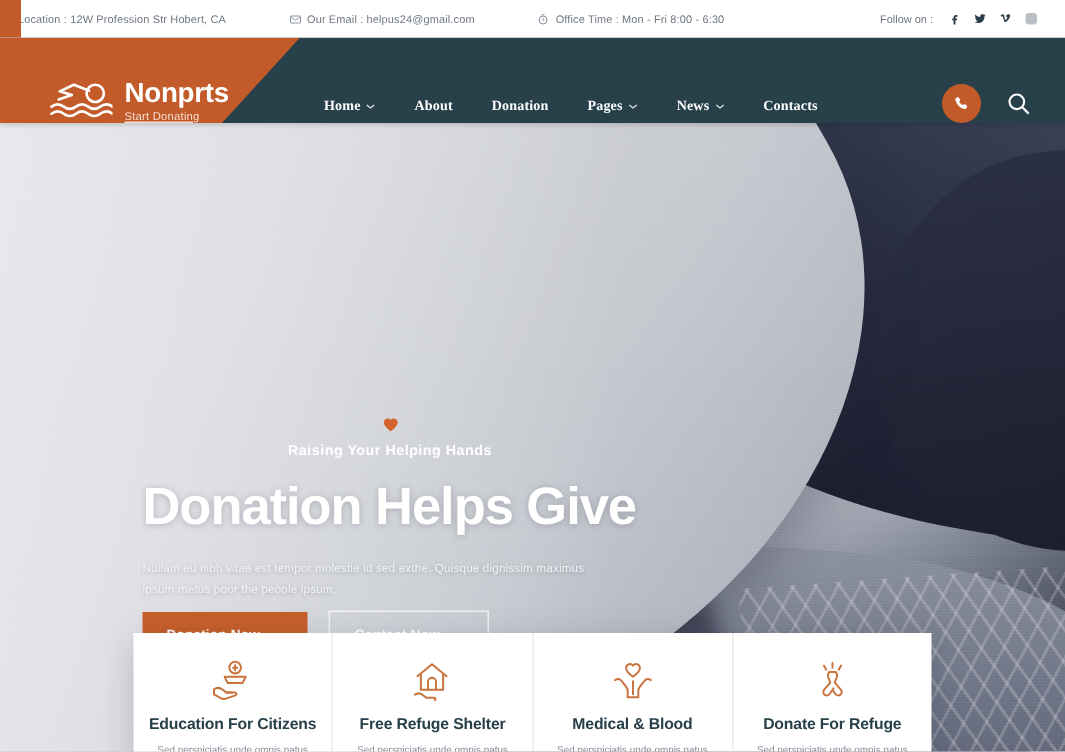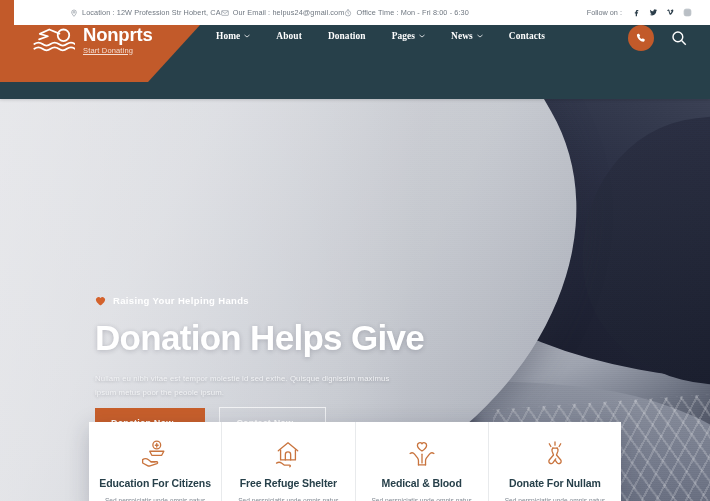--- a/index.html
+++ b/index.html
@@ -15,46 +15,46 @@
   .topbar {
     position:relative; height:25px; background:#ffffff;
     display:flex; align-items:center; z-index:40;
   }
   .topbar-orange-edge {
     position:absolute; left:0; top:0; width:14px; height:25px;
     background:#c25a2a;
   }
   .topbar-inner {
     display:flex; align-items:center; width:100%;
-    padding-left:70px; padding-right:18px; gap:0;
+    padding-right:18px; gap:0;
   }
   .tb-item {
     display:flex; align-items:center; gap:4px;
     font-size:7.3px; color:#6f7780; letter-spacing:.1px;
     white-space:nowrap;
   }
-  .tb-item + .tb-item { }
+  .tb-item + .tb-item { margin-left:42px; }
   .tb-icon { display:inline-flex; width:8px; height:8px; color:#8b939c; }
   .tb-icon svg { width:100%; height:100%; display:block; }
   .tb-social {
     margin-left:auto; display:flex; align-items:center; gap:8px;
     font-size:7.3px; color:#6f7780;
   }
   .tb-social .lbl { margin-right:2px; }
   .soc {
     display:inline-flex; align-items:center; justify-content:center;
     width:9px; height:9px; color:#2c3e4a;
   }
   .soc svg { width:100%; height:100%; display:block; fill:currentColor; }
   .soc.insta { color:#b9bfc5; }
 
   
   .navbar {
-    position:relative; height:74px; background:#27404a;
-    display:flex; align-items:flex-start; z-index:35;
+    position:relative; height:57px; background:#27404a;
+    display:flex; align-items:flex-end; z-index:35;
     box-shadow:0 1px 3px rgba(0,0,0,.15);
   }
   .nav-orange {
     position:absolute; left:0; top:0; height:57px; width:200px;
     background:#c25a2a;
     clip-path:polygon(0 0, 100% 0, 74% 100%, 0 100%);
   }
   .brand {
     position:relative; z-index:3; display:flex; align-items:center;
     gap:8px; padding-left:33px; width:185px;
@@ -172,21 +172,21 @@
   }
   .hero-tint {
     position:absolute; inset:0;
     background:linear-gradient(92deg, rgba(228,229,233,.52) 0%, rgba(205,208,216,.30) 34%, rgba(60,66,88,.06) 58%, rgba(20,24,40,0) 100%);
   }
 
   .hero-content {
     position:absolute; left:95px; top:196px; width:330px; z-index:5;
   }
   .hero-eyebrow {
-    display:flex; align-items:center; gap:7px; margin-bottom:13px;
+    display:flex; align-items:center; gap:7px; margin-bottom:13px;flex-direction:column;
   }
   .heart { width:11px; height:10px; color:#d4622c; flex:0 0 auto; }
   .heart svg { width:100%; height:100%; display:block; fill:currentColor; }
   .hero-eyebrow-text {
     font-size:9.5px; font-weight:bold; color:#ffffff; letter-spacing:.35px;
   }
   .hero-title {
     font-size:35px; font-weight:bold; color:#ffffff;
     line-height:1.07; letter-spacing:-.7px; margin-bottom:16px;
     text-shadow:0 1px 5px rgba(30,34,50,.22);
@@ -463,19 +463,19 @@
 
     <div class="card">
       <span class="card-icon">
         <svg viewBox="0 0 34 34" fill="none" stroke="currentColor" stroke-width="1.5" stroke-linecap="round" stroke-linejoin="round">
           <path d="M17 4.5v3.6M10.5 6.5l1.8 3.1M23.5 6.5l-1.8 3.1"></path>
           <path d="M14.6 11.4c-1 1-1.3 2.3-.9 3.5l1.6 4.4-4.6 5.4c-1 1.2-.8 2.9.4 3.8 1.2.9 2.9.6 3.7-.6l3-4.3"></path>
           <path d="M19.4 11.4c1 1 1.3 2.3.9 3.5l-1.6 4.4 4.6 5.4c1 1.2.8 2.9-.4 3.8-1.2.9-2.9.6-3.7-.6l-1.6-2.3"></path>
           <path d="M14.6 11.4h4.8"></path>
         </svg>
       </span>
-      <div class="card-title">Donate For Nullam</div>
+      <div class="card-title">Donate For Refuge</div>
       <div class="card-desc">Sed perspiciatis unde omnis natus tem</div>
     </div>
 
   </div>
 
 </div>
 
 </body></html>

